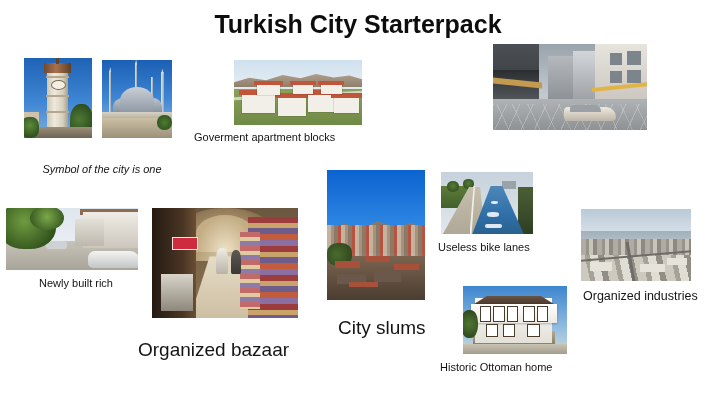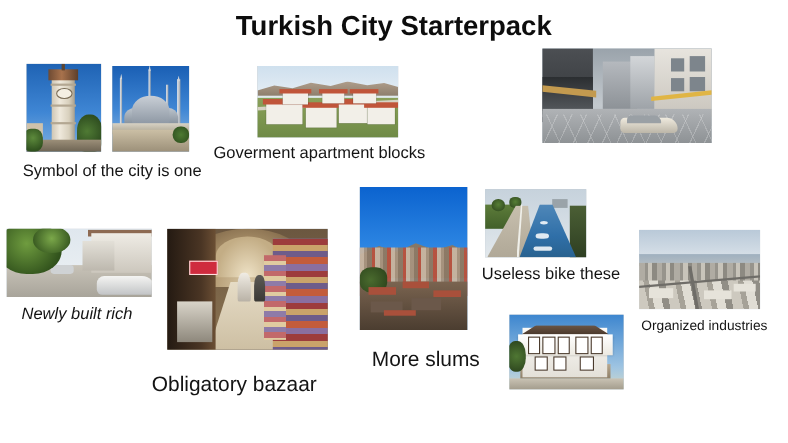--- a/index.html
+++ b/index.html
@@ -12,21 +12,21 @@
     position:relative;
   }
   #canvas{position:absolute;inset:0;width:716px;height:300px;padding-left:44px;}
   .title{
     position:absolute;left:0;top:10px;width:716px;
     text-align:center;
     font-size:25px;font-weight:bold;
     letter-spacing:0px;
     color:#0d0d0d;
   }
-  .caption{position:absolute;font-size:15px;color:#141414;line-height:1.35;}
+  .caption{position:absolute;font-size:11px;color:#141414;line-height:1.35;}
   .caption.big{font-size:19px;}
   .caption.small{font-size:12.5px;}
   .caption.center{text-align:center;}
 
   .photo{position:absolute;overflow:hidden;background:#b9c3cb;}
   .ph-inner{position:absolute;inset:0;}
 
   
   .sky-deep{background:linear-gradient(180deg,#1f63b4 0%,#3f86d4 55%,#7fb0de 100%);}
   .ct-tower{position:absolute;left:34%;top:12%;width:30%;height:82%;
@@ -243,21 +243,21 @@
       <div class="mq-min m4"></div>
       <div class="mq-dome2"></div>
         <div class="mq-dome3"></div>
       <div class="mq-dome"></div>
       <div class="mq-wall"></div>
       <div class="mq-ground"></div>
       <div class="mq-grn"></div>
     </div>
   </div>
 
-  <div class="caption center" style="left:2px;top:146px;width:200px;">
+  <div class="caption center" style="left:2px;top:162px;width:200px;font-style:italic;">
     <div>Symbol of the city is one</div>
   </div>
 
   <div class="photo" style="left:234px;top:60px;width:128px;height:65px;">
     <div class="ph-inner ab-sky">
       <div class="ab-mtn"></div>
       <div class="ab-grass"></div>
       <div class="ab-road"></div>
       <div class="ab-blk" style="left:6%;top:52%;width:26%;height:30%"></div>
       <div class="ab-roof" style="left:4%;top:46%;width:30%;height:8%"></div>
@@ -305,75 +305,75 @@
       <div class="sb-roof"></div>
       <div class="sb-hs"></div>
       <div class="sb-hs2"></div>
       <div class="sb-car2"></div>
       <div class="sb-car"></div>
       <div class="sb-tree"></div>
       <div class="sb-tree2"></div>
     </div>
   </div>
 
-  <div class="caption center" style="left:0;top:276px;width:140px;font-style:italic;">
+  <div class="caption center" style="left:6px;top:276px;width:140px;">
     <div>Newly built rich</div>
   </div>
 
   <div class="photo" style="left:152px;top:208px;width:146px;height:110px;">
     <div class="ph-inner bz-bg">
       <div class="bz-vault"></div>
       <div class="bz-vault2"></div>
       <div class="bz-floor"></div>
       <div class="bz-ls"></div>
       <div class="bz-rs"></div>
       <div class="bz-rs2"></div>
       <div class="bz-sign"></div>
       <div class="bz-case"></div>
       <div class="bz-fig"></div>
       <div class="bz-fig2"></div>
     </div>
   </div>
 
-  <div class="caption big" style="left:138px;top:337px;width:200px;">Obligatory bazaar</div>
+  <div class="caption big" style="left:138px;top:337px;width:200px;">Organized bazaar</div>
 
   <div class="photo" style="left:327px;top:170px;width:98px;height:130px;">
     <div class="ph-inner sl-sky">
       <div class="sl-hill"></div>
       <div class="sl-town"></div>
       <div class="sl-low"></div>
       <div class="sl-grn"></div>
       <div class="sl-rf" style="left:8%;top:70%;width:26%;height:5%"></div>
       <div class="sl-rf" style="left:40%;top:66%;width:24%;height:5%"></div>
       <div class="sl-rf" style="left:68%;top:72%;width:26%;height:5%"></div>
       <div class="sl-rb" style="left:10%;top:80%;width:30%;height:8%"></div>
       <div class="sl-rb" style="left:48%;top:78%;width:28%;height:8%"></div>
       <div class="sl-rf" style="left:22%;top:86%;width:30%;height:4%"></div>
     </div>
   </div>
 
-  <div class="caption big" style="left:338px;top:315px;width:140px;">More slums</div>
+  <div class="caption big" style="left:338px;top:315px;width:140px;">City slums</div>
 
   <div class="photo" style="left:441px;top:172px;width:92px;height:62px;">
     <div class="ph-inner bk-sky">
       <div class="bk-grass"></div>
       <div class="bk-grass2"></div>
       <div class="bk-bld"></div>
       <div class="bk-tree" style="left:6%;top:14%;width:14%;height:18%"></div>
       <div class="bk-tree" style="left:24%;top:12%;width:12%;height:16%"></div>
       <div class="bk-walk"></div>
       <div class="bk-lane"></div>
       <div class="bk-lane-l"></div>
       <div class="bk-mark" style="left:54%;top:46%;width:8%;height:5%;border-radius:50%"></div>
       <div class="bk-mark" style="left:50%;top:64%;width:13%;height:8%;border-radius:40%"></div>
       <div class="bk-mark" style="left:48%;top:84%;width:18%;height:7%;border-radius:3px"></div>
     </div>
   </div>
 
-  <div class="caption" style="left:438px;top:240px;width:160px;">Useless bike these</div>
+  <div class="caption" style="left:438px;top:240px;width:160px;">Useless bike lanes</div>
 
   <div class="photo" style="left:581px;top:209px;width:110px;height:72px;">
     <div class="ph-inner in-sky">
       <div class="in-far"></div>
       <div class="in-mid"></div>
       <div class="in-near"></div>
       <div class="in-rd" style="left:0;top:64%;width:100%;height:3%;transform:skewY(-5deg)"></div>
       <div class="in-rd" style="left:44%;top:46%;width:3%;height:54%;transform:skewX(10deg)"></div>
       <div class="in-blk" style="left:8%;top:74%;width:20%;height:12%"></div>
       <div class="in-blk" style="left:54%;top:76%;width:22%;height:11%"></div>
@@ -395,14 +395,15 @@
       <div class="ot-win" style="left:42%;top:30%;width:9%;height:20%"></div>
       <div class="ot-win" style="left:58%;top:30%;width:9%;height:20%"></div>
       <div class="ot-win" style="left:71%;top:30%;width:9%;height:20%"></div>
       <div class="ot-win" style="left:22%;top:56%;width:10%;height:16%"></div>
       <div class="ot-win" style="left:38%;top:56%;width:10%;height:16%"></div>
       <div class="ot-win" style="left:62%;top:56%;width:10%;height:16%"></div>
       <div class="ot-tree"></div>
     </div>
   </div>
 
+  <div class="caption" style="left:440px;top:360px;width:200px;">Historic Ottoman home</div>
 
 </div>
 
 </body></html>

